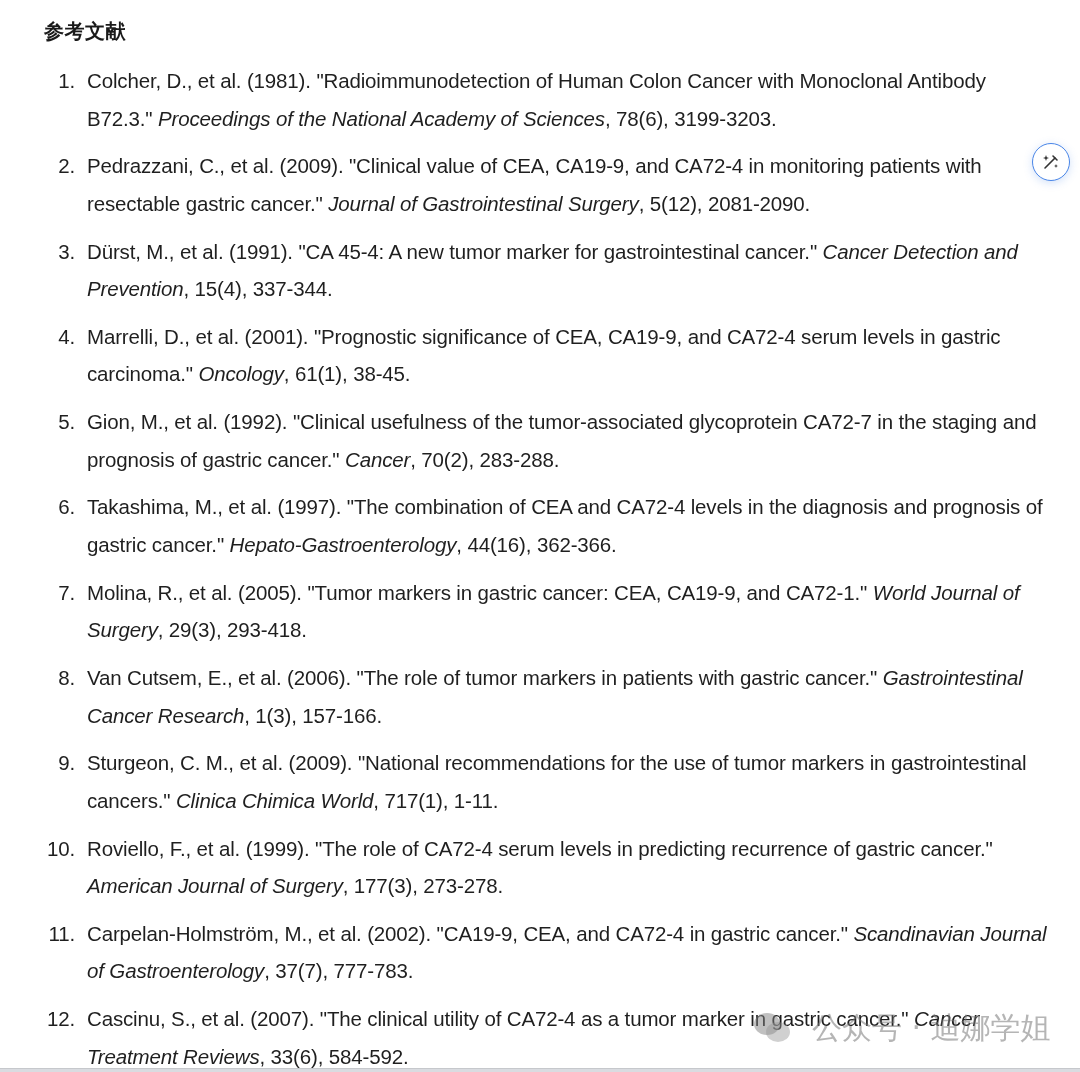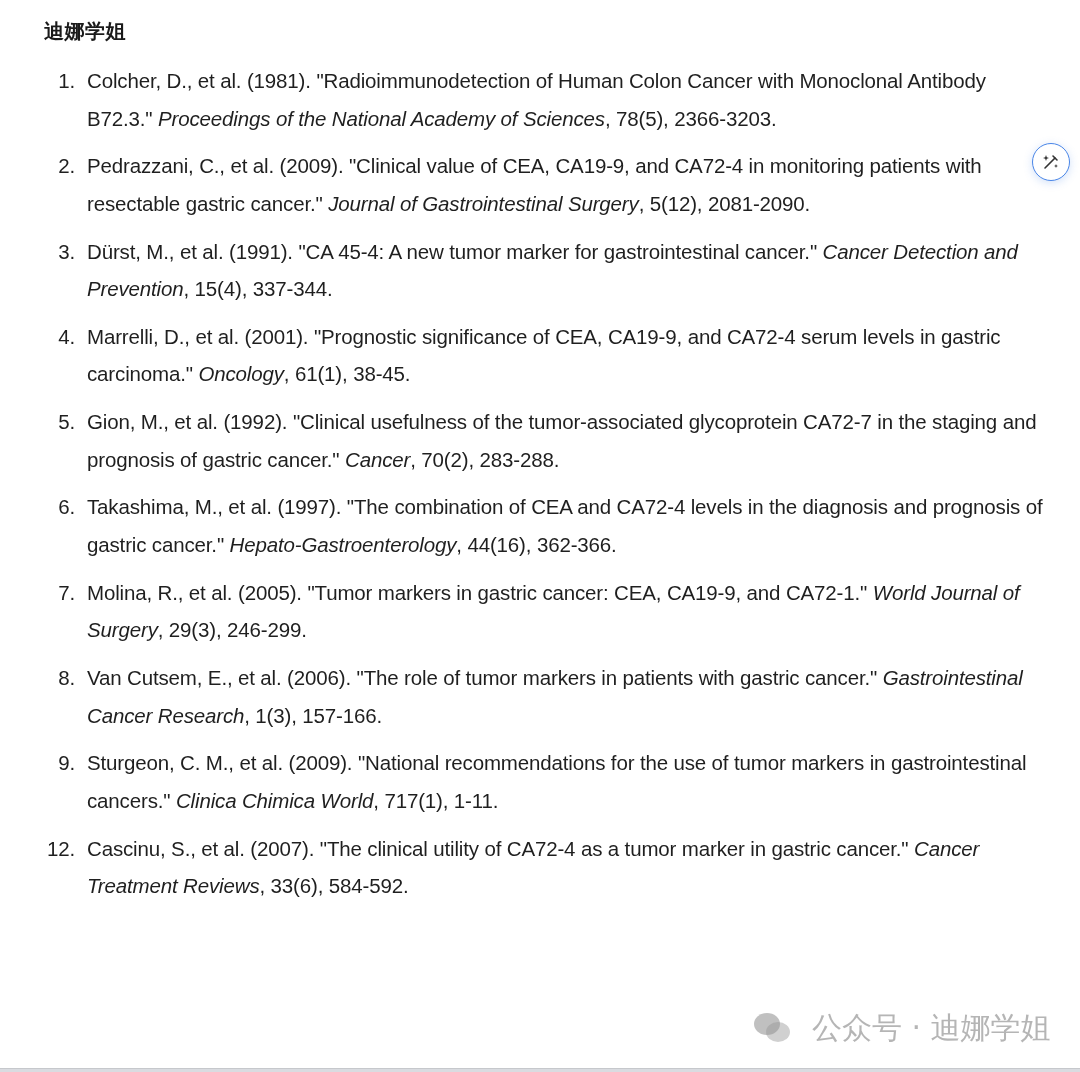--- a/index.html
+++ b/index.html
@@ -39,32 +39,34 @@
     font-family: "DejaVu Sans", sans-serif; pointer-events: none;
   }
   .bottom-bar {
     position: absolute; left: 0; right: 0; top: 1068px; height: 4px;
     background: #d9dbe0; border-top: 1px solid #c6c8cc;
   }
 </style>
 </head>
 <body>
 
-<div class="heading">迪娜学姐</div>
+<div class="heading">参考文献</div>
 
 <ol class="refs">
-  <li><span class="num">1.</span><span>Colcher, D., et al. (1981). "Radioimmunodetection of Human Colon Cancer with Monoclonal Antibody B72.3." </span><i>Proceedings of the National Academy of Sciences</i><span>, 78(5), 2366-3203.</span></li>
+  <li><span class="num">1.</span><span>Colcher, D., et al. (1981). "Radioimmunodetection of Human Colon Cancer with Monoclonal Antibody B72.3." </span><i>Proceedings of the National Academy of Sciences</i><span>, 78(6), 3199-3203.</span></li>
   <li><span class="num">2.</span><span>Pedrazzani, C., et al. (2009). "Clinical value of CEA, CA19-9, and CA72-4 in monitoring patients with resectable gastric cancer." </span><i>Journal of Gastrointestinal Surgery</i><span>, 5(12), 2081-2090.</span></li>
   <li><span class="num">3.</span><span>Dürst, M., et al. (1991). "CA 45-4: A new tumor marker for gastrointestinal cancer." </span><i>Cancer Detection and Prevention</i><span>, 15(4), 337-344.</span></li>
   <li><span class="num">4.</span><span>Marrelli, D., et al. (2001). "Prognostic significance of CEA, CA19-9, and CA72-4 serum levels in gastric carcinoma." </span><i>Oncology</i><span>, 61(1), 38-45.</span></li>
   <li><span class="num">5.</span><span>Gion, M., et al. (1992). "Clinical usefulness of the tumor-associated glycoprotein CA72-7 in the staging and prognosis of gastric cancer." </span><i>Cancer</i><span>, 70(2), 283-288.</span></li>
   <li><span class="num">6.</span><span>Takashima, M., et al. (1997). "The combination of CEA and CA72-4 levels in the diagnosis and prognosis of gastric cancer." </span><i>Hepato-Gastroenterology</i><span>, 44(16), 362-366.</span></li>
-  <li><span class="num">7.</span><span>Molina, R., et al. (2005). "Tumor markers in gastric cancer: CEA, CA19-9, and CA72-1." </span><i>World Journal of Surgery</i><span>, 29(3), 246-299.</span></li>
+  <li><span class="num">7.</span><span>Molina, R., et al. (2005). "Tumor markers in gastric cancer: CEA, CA19-9, and CA72-1." </span><i>World Journal of Surgery</i><span>, 29(3), 293-418.</span></li>
   <li><span class="num">8.</span><span>Van Cutsem, E., et al. (2006). "The role of tumor markers in patients with gastric cancer." </span><i>Gastrointestinal Cancer Research</i><span>, 1(3), 157-166.</span></li>
   <li><span class="num">9.</span><span>Sturgeon, C. M., et al. (2009). "National recommendations for the use of tumor markers in gastrointestinal cancers." </span><i>Clinica Chimica World</i><span>, 717(1), 1-11.</span></li>
+  <li><span class="num">10.</span><span>Roviello, F., et al. (1999). "The role of CA72-4 serum levels in predicting recurrence of gastric cancer." </span><i>American Journal of Surgery</i><span>, 177(3), 273-278.</span></li>
+  <li><span class="num">11.</span><span>Carpelan-Holmström, M., et al. (2002). "CA19-9, CEA, and CA72-4 in gastric cancer." </span><i>Scandinavian Journal of Gastroenterology</i><span>, 37(7), 777-783.</span></li>
   <li><span class="num">12.</span><span>Cascinu, S., et al. (2007). "The clinical utility of CA72-4 as a tumor marker in gastric cancer." </span><i>Cancer Treatment Reviews</i><span>, 33(6), 584-592.</span></li>
 </ol>
 
 <div class="ai-button">
   <svg width="20" height="20" viewBox="0 0 20 20">
     <line x1="4" y1="16" x2="14" y2="6" stroke="#333" stroke-width="1.6" stroke-linecap="round"></line>
     <line x1="12" y1="4" x2="16" y2="8" stroke="#333" stroke-width="1.6" stroke-linecap="round"></line>
     <path d="M5 3 L5.8 5.2 L8 6 L5.8 6.8 L5 9 L4.2 6.8 L2 6 L4.2 5.2 Z" fill="#333"></path>
     <path d="M15 12 L15.6 13.4 L17 14 L15.6 14.6 L15 16 L14.4 14.6 L13 14 L14.4 13.4 Z" fill="#333"></path>
   </svg>

